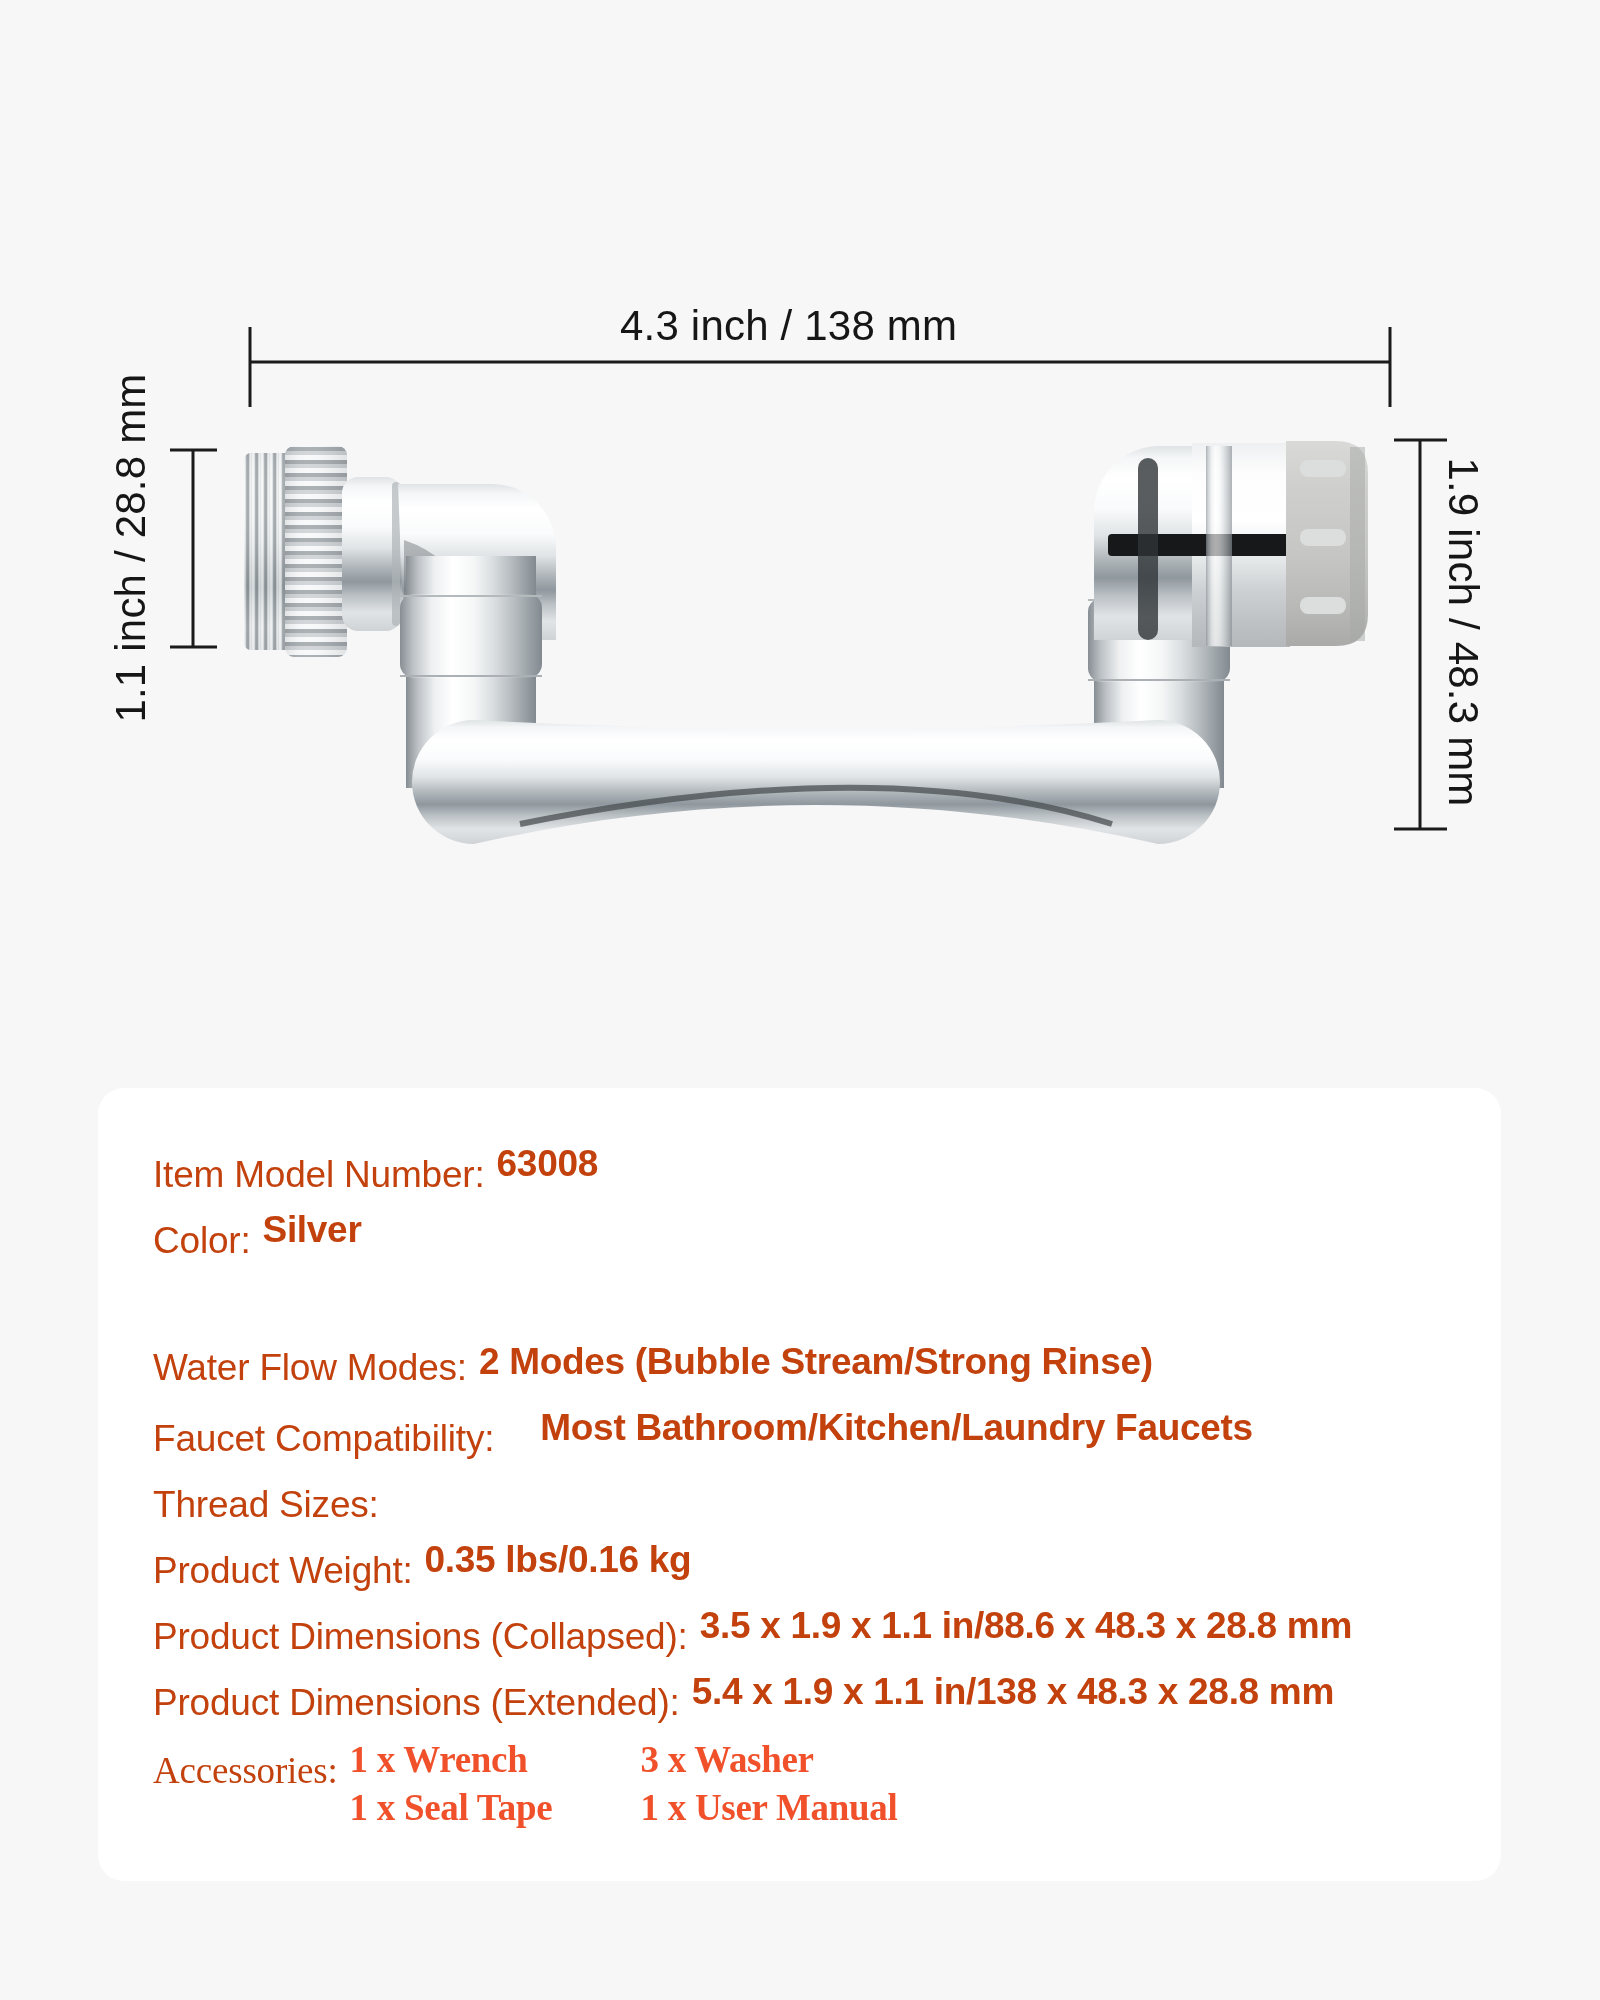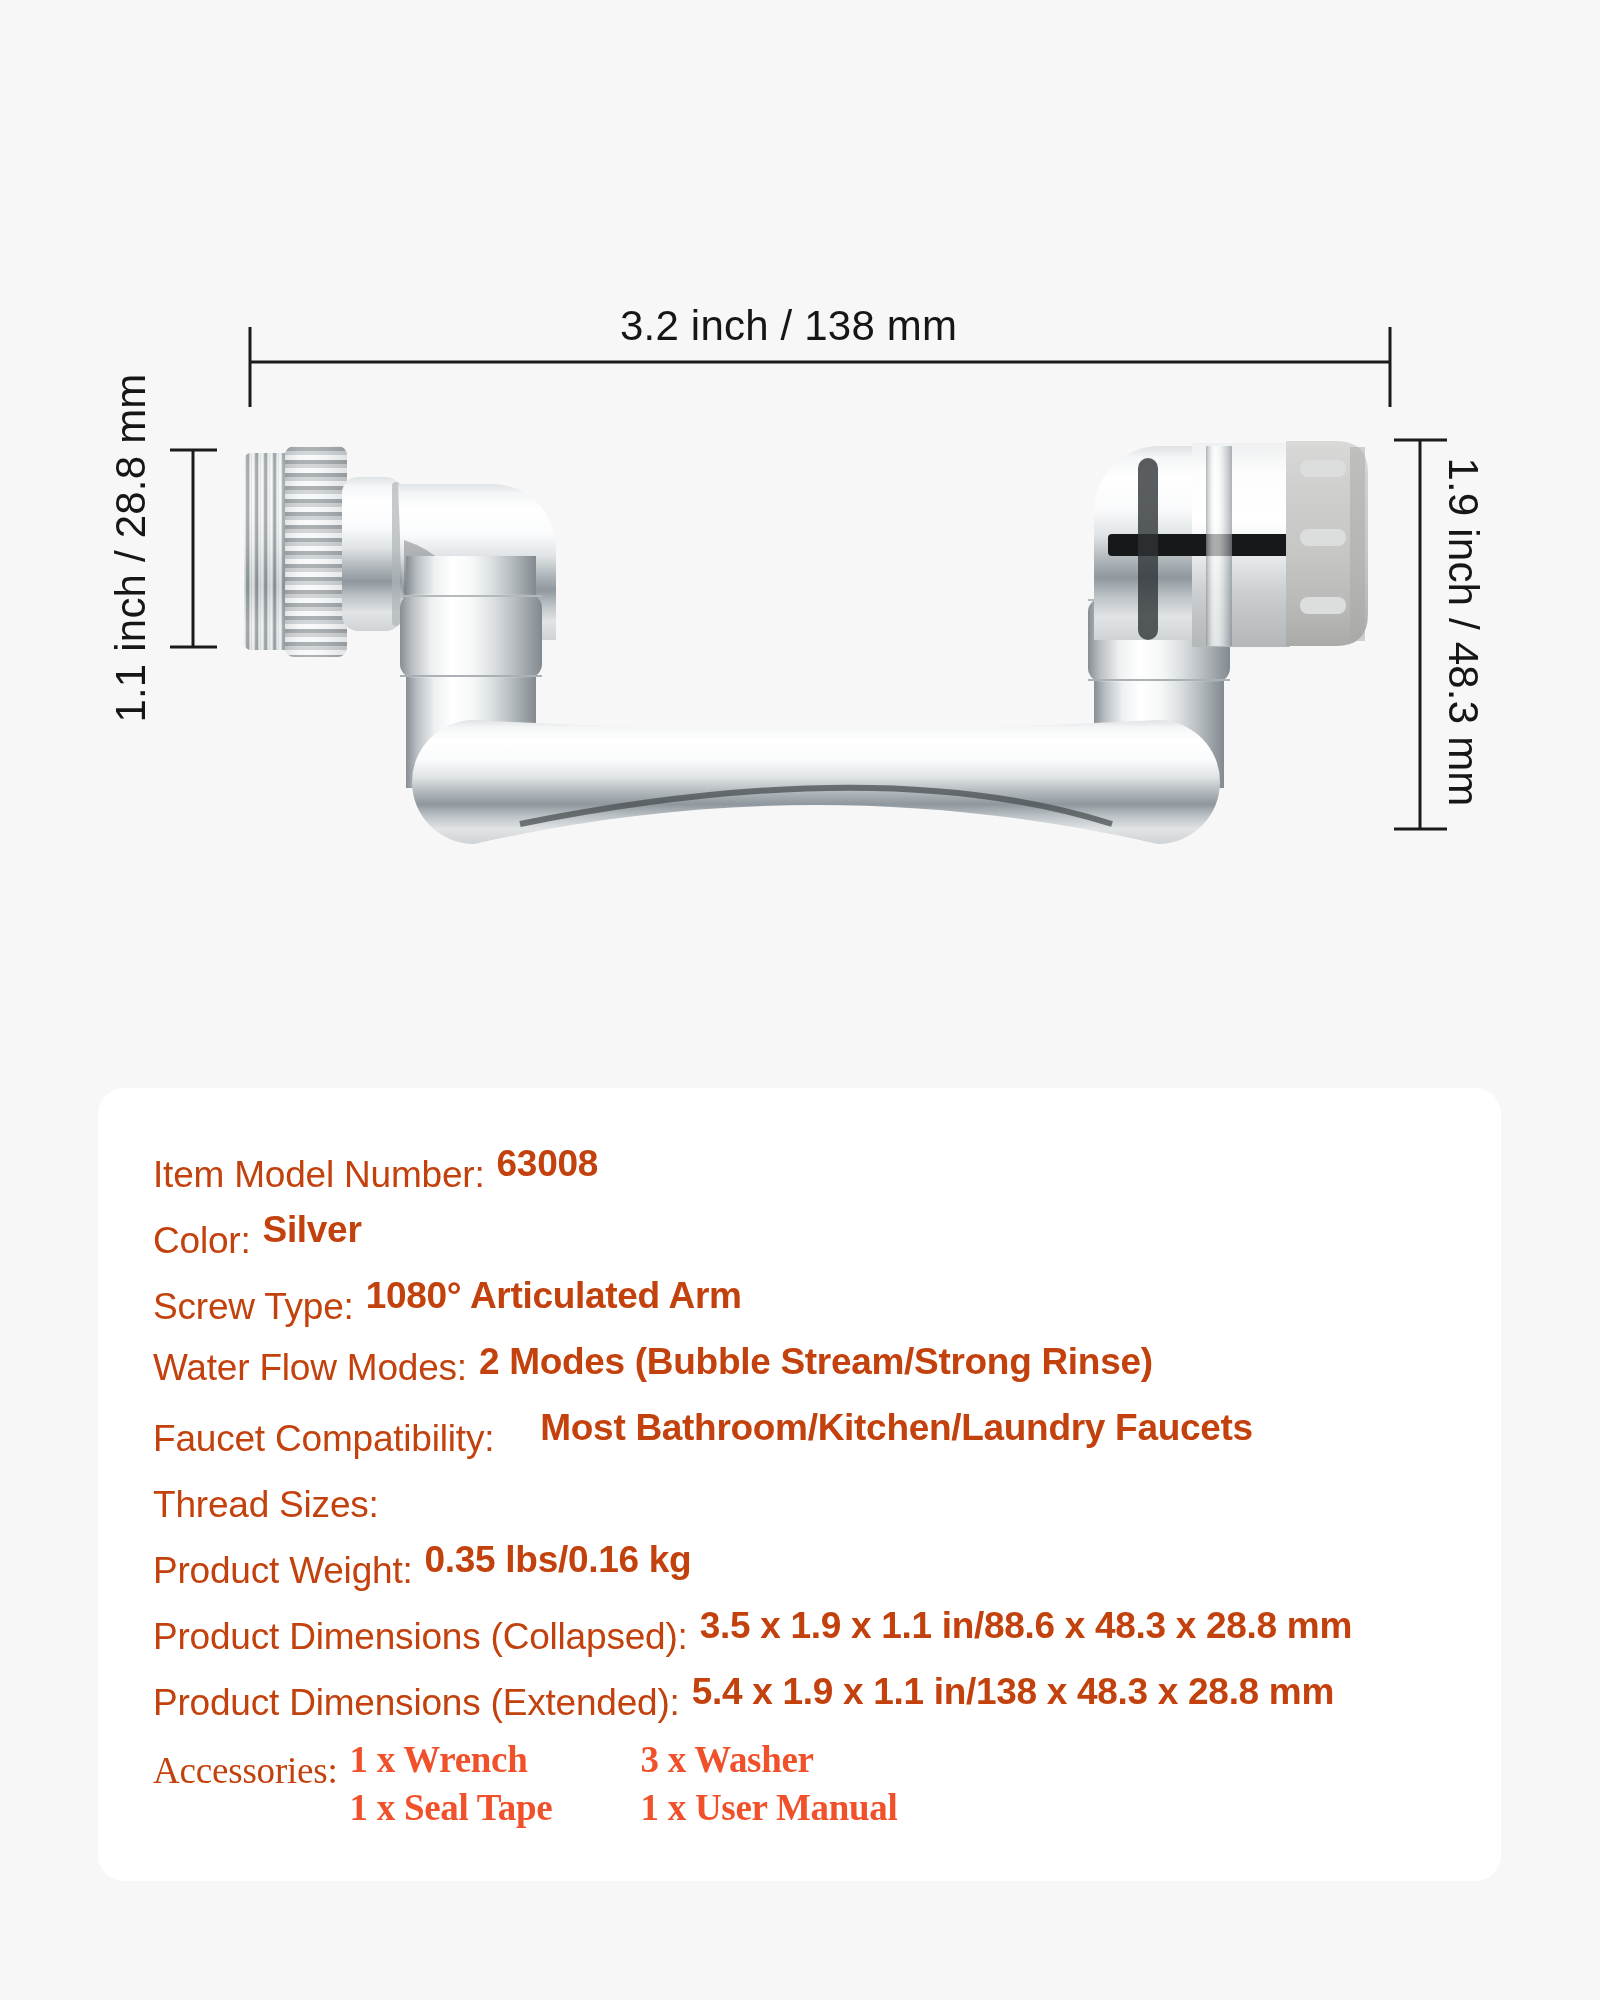--- a/index.html
+++ b/index.html
@@ -197,37 +197,33 @@
         <line x1="170" y1="647" x2="217" y2="647"></line>
       </g>
       <g>
         <line x1="1420" y1="440" x2="1420" y2="829"></line>
         <line x1="1394" y1="440" x2="1447" y2="440"></line>
         <line x1="1394" y1="829" x2="1447" y2="829"></line>
       </g>
     </g>
   </svg>
 
-  <div class="dim-label dim-top">3.2 inch / 138 mm</div>
+  <div class="dim-label dim-top">4.3 inch / 138 mm</div>
   <div class="dim-label dim-left">1.1 inch / 28.8 mm</div>
   <div class="dim-label dim-right">1.9 inch / 48.3 mm</div>
 
   <div class="spec-card">
 
     <div class="spec-row row-1">
       <span class="spec-label">Item Model Number:</span>
       <span class="spec-value">63008</span>
     </div>
     <div class="spec-row row-2">
       <span class="spec-label">Color:</span>
       <span class="spec-value">Silver</span>
-    </div>
-    <div class="spec-row row-3">
-      <span class="spec-label">Screw Type:</span>
-      <span class="spec-value">1080° Articulated Arm</span>
     </div>
     <div class="spec-row row-4">
       <span class="spec-label">Water Flow Modes:</span>
       <span class="spec-value">2 Modes (Bubble Stream/Strong Rinse)</span>
     </div>
     <div class="spec-row row-5">
       <span class="spec-label">Faucet Compatibility:</span>
       <span class="spec-value">Most Bathroom/Kitchen/Laundry Faucets</span>
     </div>
     <div class="spec-row row-6">

